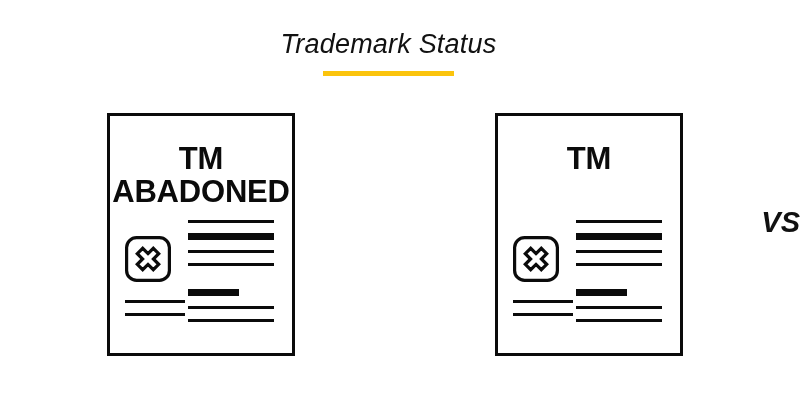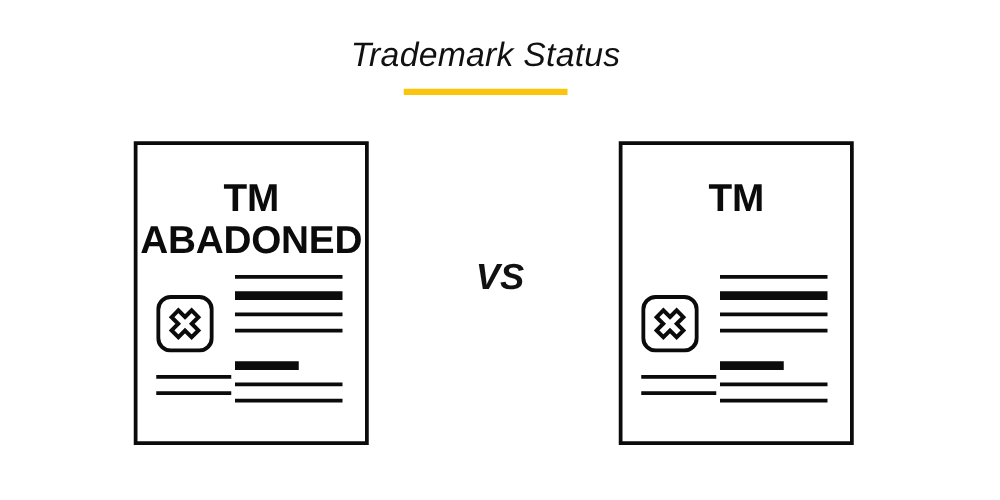--- a/index.html
+++ b/index.html
@@ -128,21 +128,21 @@
   .rule.thick { height: 7px; margin-bottom: 10px; }
   .rule.short { width: 59%; }
   .rule.last  { margin-bottom: 0; }
 
   
   .vs {
     position: absolute;
     left: 0;
     top: 206px;
     width: 800px;
-    text-align: center;
+    text-align: right;
     font-family: "Liberation Sans", sans-serif;
     font-style: italic;
     font-weight: 700;
     font-size: 29px;
     line-height: 32px;
     color: #111111;
   }
 </style>
 </head>
 <body>

